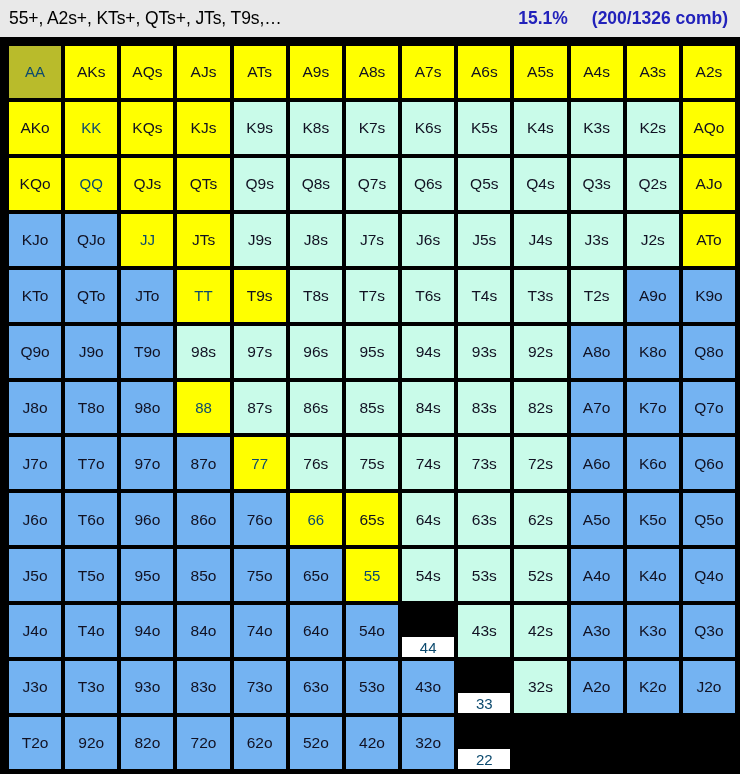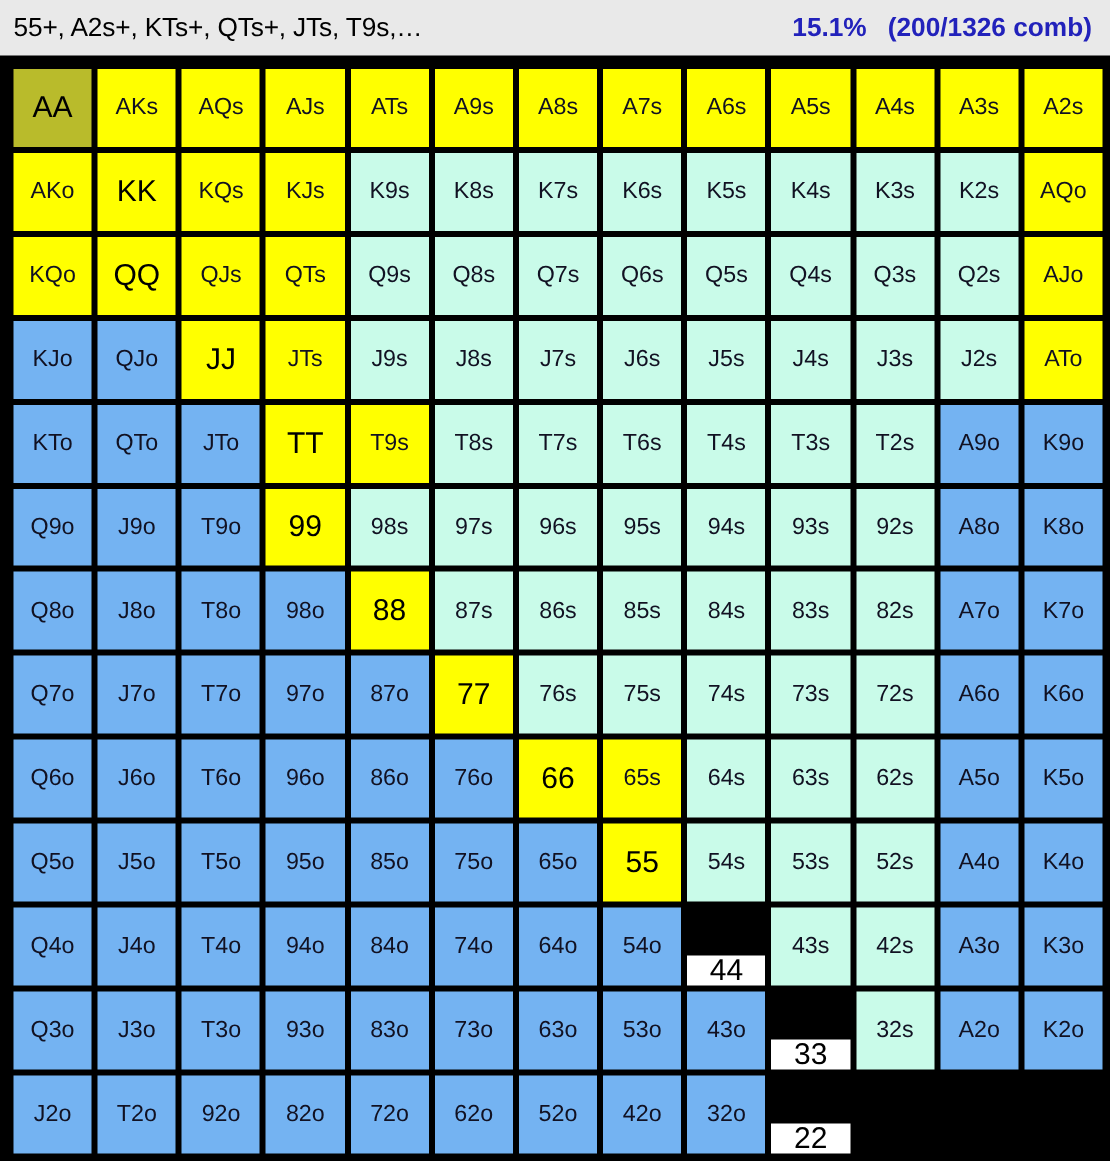--- a/index.html
+++ b/index.html
@@ -35,21 +35,21 @@
     letter-spacing: -0.1px;
     white-space: nowrap;
   }
   .header-right {
     margin-left: auto;
     font-size: 17.5px;
     color: #2222bb;
     font-weight: bold;
     white-space: nowrap;
     display: flex;
-    gap: 14px;
+    gap: 24px;
     padding-right: 3px;
     justify-content: flex-end;
   }
   
   .grid-wrap {
     position: absolute;
     left: 0;
     top: 37px;
     width: 740px;
     height: 737px;
@@ -70,22 +70,22 @@
     display: flex;
     align-items: center;
     justify-content: center;
     font-size: 15.5px;
     color: #111122;
     line-height: 1;
     user-select: none;
     box-sizing: border-box;
   }
   .cell.pair {
-    font-size: 20px;
-    color: #000000;
+    font-size: 15px;
+    color: #0c4a6e;
   }
   
   .st-sel    { background: #ffff00; }
   .st-hover  { background: #b9bb2b; }
   .st-suited { background: #c9fbe9; }
   .st-offs   { background: #74b3f2; }
   .st-pair   { background: #ffffff; margin-top: 32px; }
 </style>
 </head>
 <body>
@@ -163,21 +163,20 @@
         <div class="cell st-suited">T7s</div>
         <div class="cell st-suited">T6s</div>
         <div class="cell st-suited">T4s</div>
         <div class="cell st-suited">T3s</div>
         <div class="cell st-suited">T2s</div>
         <div class="cell st-offs">A9o</div>
         <div class="cell st-offs">K9o</div>
         <div class="cell st-offs">Q9o</div>
         <div class="cell st-offs">J9o</div>
         <div class="cell st-offs">T9o</div>
-        <div class="cell pair st-sel">99</div>
         <div class="cell st-suited">98s</div>
         <div class="cell st-suited">97s</div>
         <div class="cell st-suited">96s</div>
         <div class="cell st-suited">95s</div>
         <div class="cell st-suited">94s</div>
         <div class="cell st-suited">93s</div>
         <div class="cell st-suited">92s</div>
         <div class="cell st-offs">A8o</div>
         <div class="cell st-offs">K8o</div>
         <div class="cell st-offs">Q8o</div>

